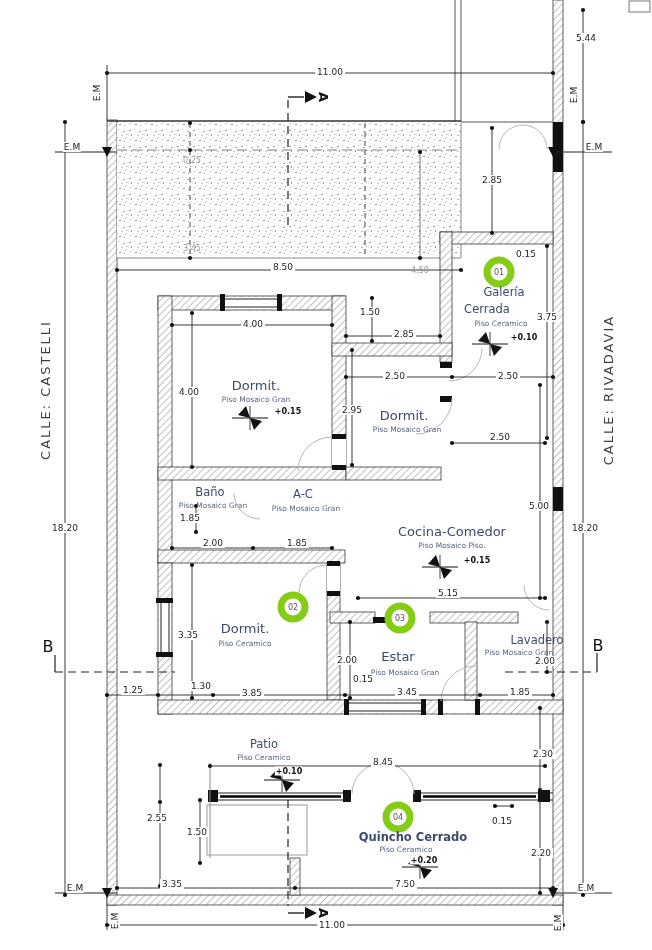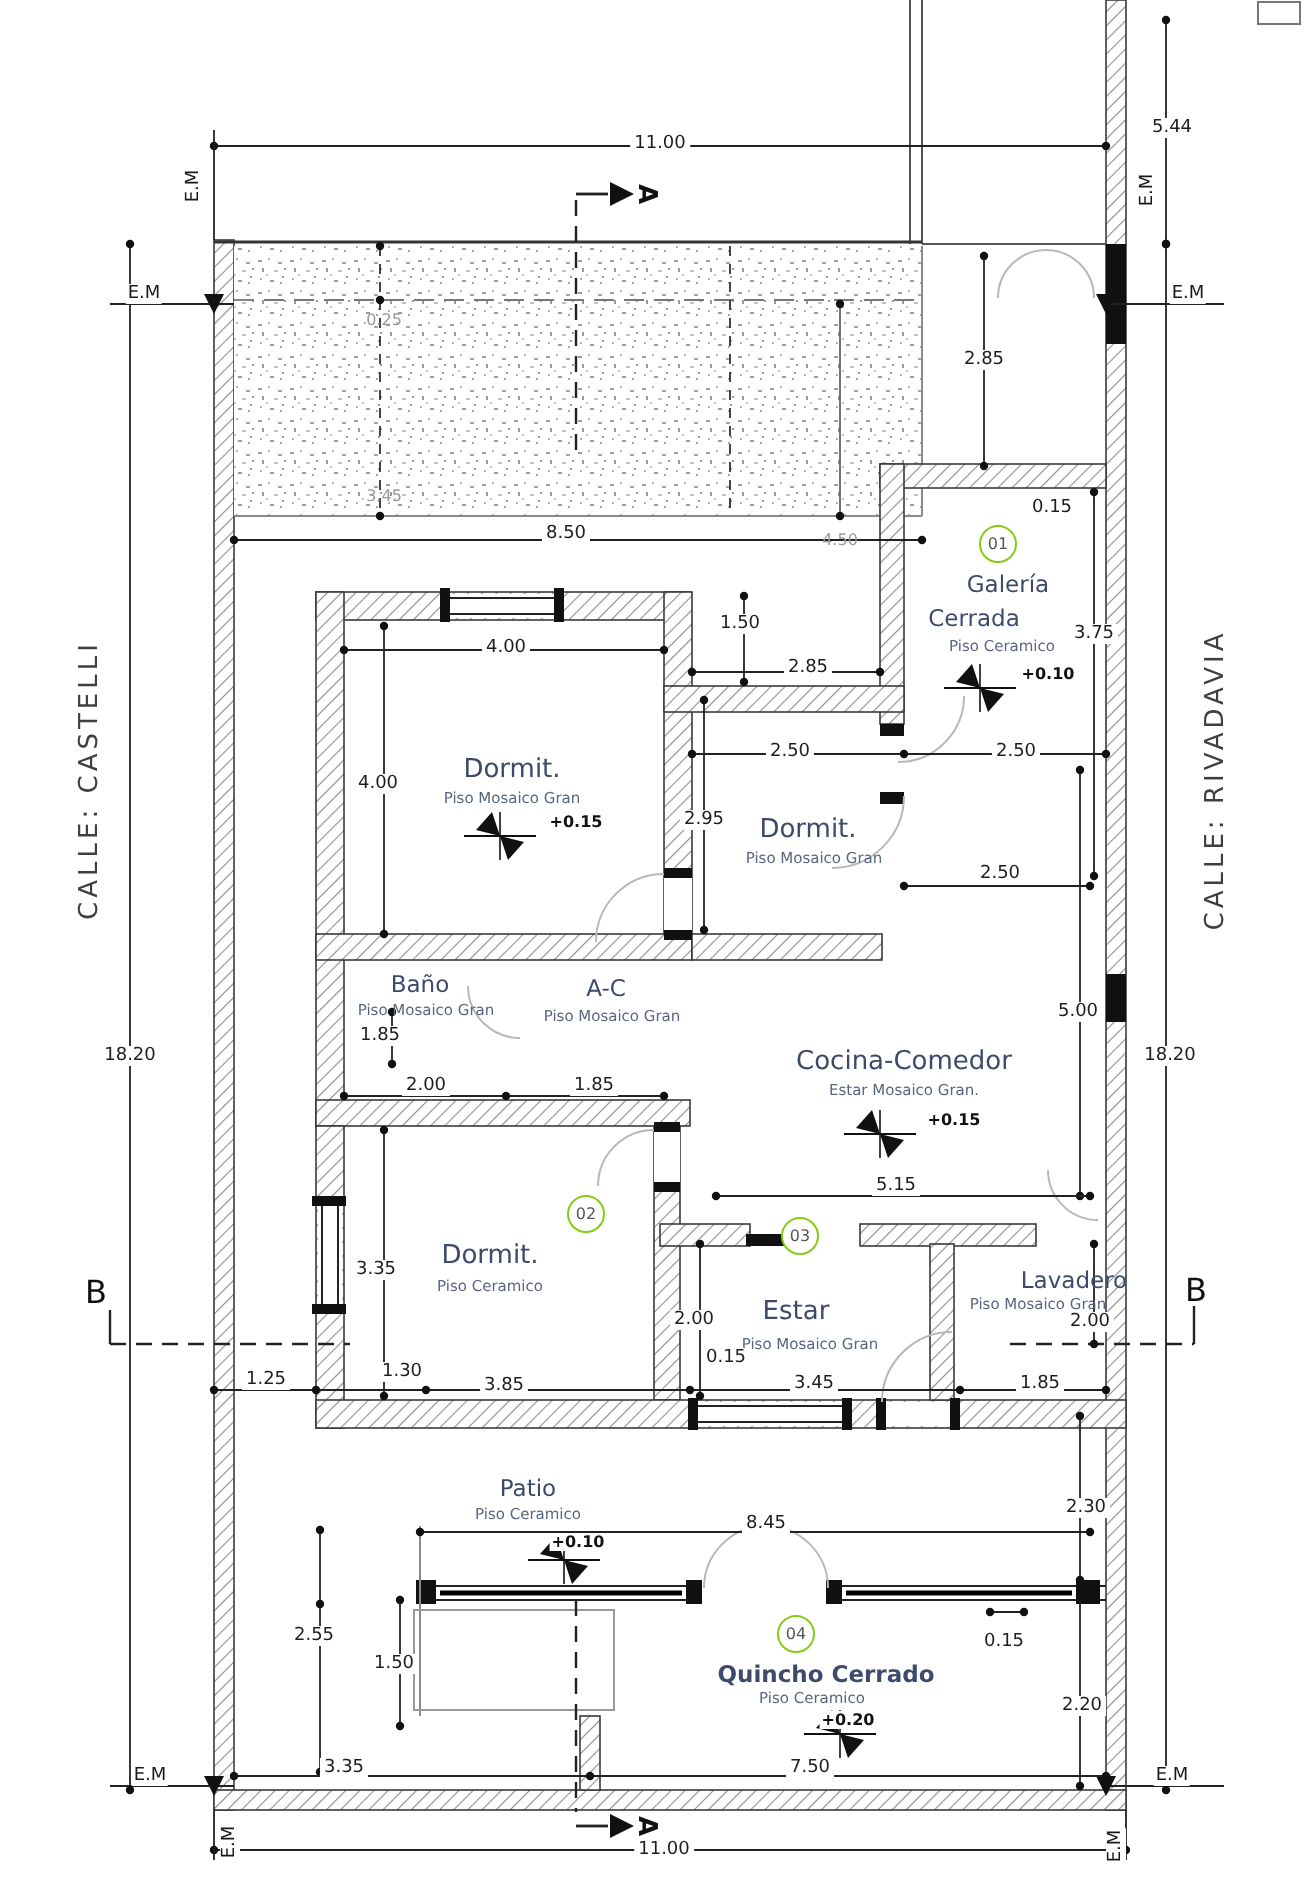--- a/index.html
+++ b/index.html
@@ -13,21 +13,21 @@
   .dimn{font-size:9px;background:#fff;padding:0 2px;color:#1e1e1e;}
   .faint{font-size:8px;color:#9a9a9a;background:transparent;padding:0 1px;margin-top:20px;}
   .room{font-size:13px;color:#3d4a6b;}
   .room-s{font-size:11.5px;color:#3d4a6b;}
   .piso{font-size:7.5px;color:#5a6680;}
   .lvl{font-size:8px;font-weight:bold;color:#111;background:#fff;padding:0 1px;}
   .em{font-size:9px;color:#1a1a1a;background:#fff;padding:0 1px;}
   .street{font-size:13px;letter-spacing:2px;color:#3f3f3f;}
   .secb{font-size:16px;color:#111;}
   .seca{font-size:13px;font-weight:bold;color:#111;transform:translate(-50%,-50%) rotate(90deg);}
-  .circ{width:17px;height:17px;line-height:17px;border:1px solid #84cc16;border-radius:50%;
+  .circ{width:17px;height:17px;line-height:17px;border:7px solid #84cc16;border-radius:50%;
         font-size:8px;color:#555;text-align:center;background:#fff;}
 </style>
 </head>
 <body>
 
 <div id="plan">
 
 <svg id="drawing" width="652" height="950" viewBox="0 0 652 950">
   <defs>
     <pattern id="hatch" width="5" height="5" patternUnits="userSpaceOnUse" patternTransform="rotate(45)">
@@ -262,21 +262,21 @@
 
   <span class="lbl seca" style="left:323px;top:97px;">A</span>
   <span class="lbl seca" style="left:323px;top:913px;">A</span>
   <span class="lbl secb" style="left:48px;top:646px;">B</span>
   <span class="lbl secb" style="left:598px;top:645px;">B</span>
 
   <span class="lbl dimn" style="left:330px;top:72px;">11.00</span>
   <span class="lbl dimn" style="left:332px;top:925px;">11.00</span>
   <span class="lbl dimn" style="left:65px;top:528px;">18.20</span>
   <span class="lbl dimn" style="left:585px;top:528px;">18.20</span>
-  <span class="lbl dimn" style="left:586px;top:64px;">5.44</span>
+  <span class="lbl dimn" style="left:586px;top:38px;">5.44</span>
 
   <span class="lbl faint" style="left:192px;top:140px;">0.25</span>
   <span class="lbl faint" style="left:192px;top:228px;">3.45</span>
   <span class="lbl faint" style="left:420px;top:250px;">4.50</span>
   <span class="lbl dimn" style="left:492px;top:180px;">2.85</span>
   <span class="lbl dimn" style="left:283px;top:267px;">8.50</span>
 
   <span class="lbl dimn" style="left:526px;top:254px;">0.15</span>
   <span class="lbl circ" style="left:499px;top:272px;">01</span>
   <span class="lbl room-s" style="left:504px;top:292px;">Galería</span>
@@ -303,21 +303,21 @@
 
   <span class="lbl room-s" style="left:210px;top:492px;">Baño</span>
   <span class="lbl piso" style="left:213px;top:505px;">Piso Mosaico Gran</span>
   <span class="lbl dimn" style="left:190px;top:518px;">1.85</span>
   <span class="lbl room-s" style="left:303px;top:494px;">A-C</span>
   <span class="lbl piso" style="left:306px;top:508px;">Piso Mosaico Gran</span>
   <span class="lbl dimn" style="left:213px;top:543px;">2.00</span>
   <span class="lbl dimn" style="left:297px;top:543px;">1.85</span>
 
   <span class="lbl room" style="left:452px;top:531px;">Cocina-Comedor</span>
-  <span class="lbl piso" style="left:452px;top:545px;">Estar Mosaico Gran.</span>
+  <span class="lbl piso" style="left:452px;top:545px;">Piso Mosaico Piso.</span>
   <span class="lbl lvl" style="left:477px;top:560px;">+0.15</span>
   <span class="lbl dimn" style="left:539px;top:506px;">5.00</span>
   <span class="lbl dimn" style="left:448px;top:593px;">5.15</span>
 
   <span class="lbl circ" style="left:245px;top:607px;margin-left:48px;">02</span>
   <span class="lbl room" style="left:245px;top:628px;">Dormit.</span>
   <span class="lbl piso" style="left:245px;top:643px;">Piso Ceramico</span>
   <span class="lbl dimn" style="left:188px;top:635px;">3.35</span>
 
   <span class="lbl circ" style="left:400px;top:618px;">03</span>

